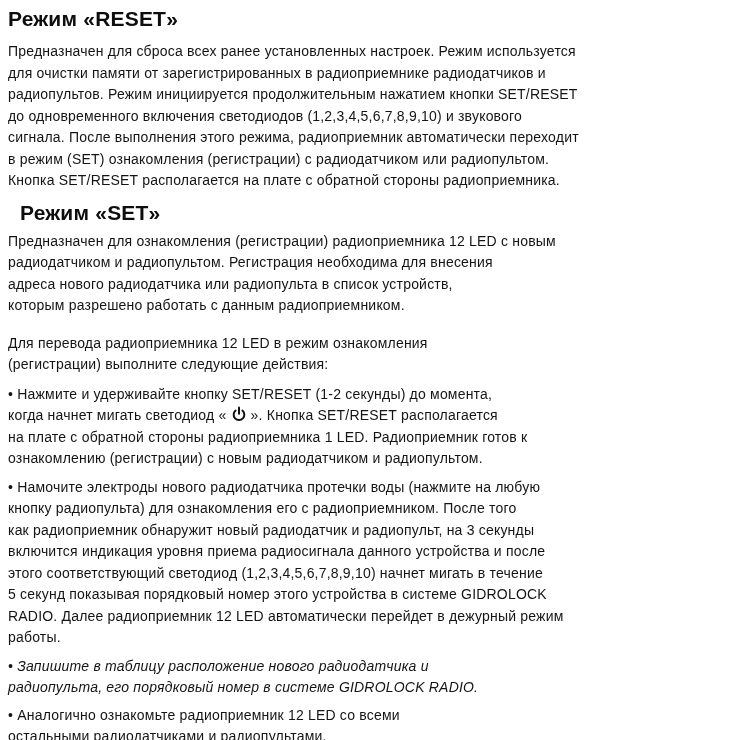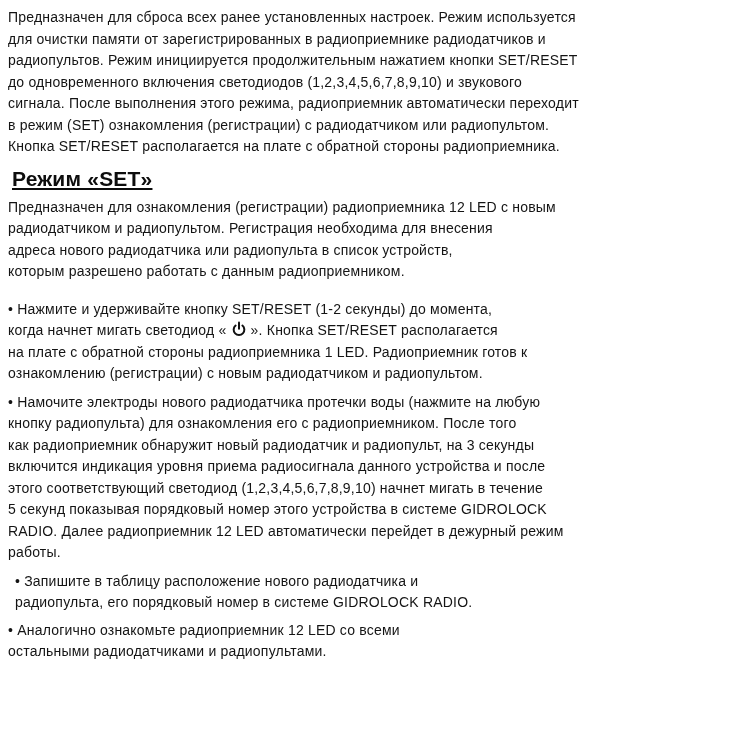--- a/index.html
+++ b/index.html
@@ -19,65 +19,68 @@
     padding: 7px 10px 0 8px;
   }
   .h {
     font-size: 21px;
     line-height: 24px;
     font-weight: bold;
     letter-spacing: 0.2px;
     color: #0d0d0d;
   }
   .h--reset { margin: 0 0 10px 0; }
-  .h--set   { margin: 0 0 6px 4px; text-decoration: underline; }
+  .h--set   { margin: 0 0 6px 12px; }
   .p {
     font-size: 14px;
     line-height: 21.5px;
     letter-spacing: 0.2px;
     white-space: pre-line;
     color: #141414;
   }
   .p--reset  { margin: 0 0 9px 0; }
   .p--set    { margin: 0 0 16px 0; }
   .p--intro  { margin: 0 0 8px 0; }
   .b--press  { margin: 4px 0 7px 0; }
   .b--wet    { margin: 0 0 7px 0; }
-  .b--table  { margin: 0 0 6px 7px; }
+  .b--table  { margin: 0 0 6px 0; font-style: italic; }
   .b--rest   { margin: 0; }
   .picon {
     display: inline-block;
     width: 16px;
     height: 16px;
     vertical-align: -2px;
     white-space: normal;
   }
   .picon svg { display: block; width: 16px; height: 16px; }
 </style>
 </head>
 <body>
 
 <div class="doc">
 
+  <h2 class="h h--reset">Режим «RESET»</h2>
 
   <p class="p p--reset">Предназначен для сброса всех ранее установленных настроек. Режим используется
 для очистки памяти от зарегистрированных в радиоприемнике радиодатчиков и
 радиопультов. Режим инициируется продолжительным нажатием кнопки SET/RESET
 до одновременного включения светодиодов (1,2,3,4,5,6,7,8,9,10) и звукового
 сигнала. После выполнения этого режима, радиоприемник автоматически переходит
 в режим (SET) ознакомления (регистрации) с радиодатчиком или радиопультом.
 Кнопка SET/RESET располагается на плате с обратной стороны радиоприемника.</p>
 
   <h2 class="h h--set">Режим «SET»</h2>
 
   <p class="p p--set">Предназначен для ознакомления (регистрации) радиоприемника 12 LED с новым
 радиодатчиком и радиопультом. Регистрация необходима для внесения
 адреса нового радиодатчика или радиопульта в список устройств,
 которым разрешено работать с данным радиоприемником.</p>
 
+  <p class="p p--intro">Для перевода радиоприемника 12 LED в режим ознакомления
+(регистрации) выполните следующие действия:</p>
 
   <p class="p b--press"><span>• Нажмите и удерживайте кнопку SET/RESET (1-2 секунды) до момента,
 когда начнет мигать светодиод « </span><span class="picon"><svg viewBox="0 0 24 24" aria-hidden="true">
           <path d="M 6.9 6.9 A 8 8 0 1 0 17.1 6.9" fill="none" stroke="#111111" stroke-width="3" stroke-linecap="round"></path>
           <line x1="12" y1="2.3" x2="12" y2="11.5" stroke="#111111" stroke-width="3" stroke-linecap="round"></line>
         </svg></span><span> ». Кнопка SET/RESET располагается
 на плате с обратной стороны радиоприемника 1 LED. Радиоприемник готов к
 ознакомлению (регистрации) с новым радиодатчиком и радиопультом.</span></p>
 
   <p class="p b--wet">• Намочите электроды нового радиодатчика протечки воды (нажмите на любую

